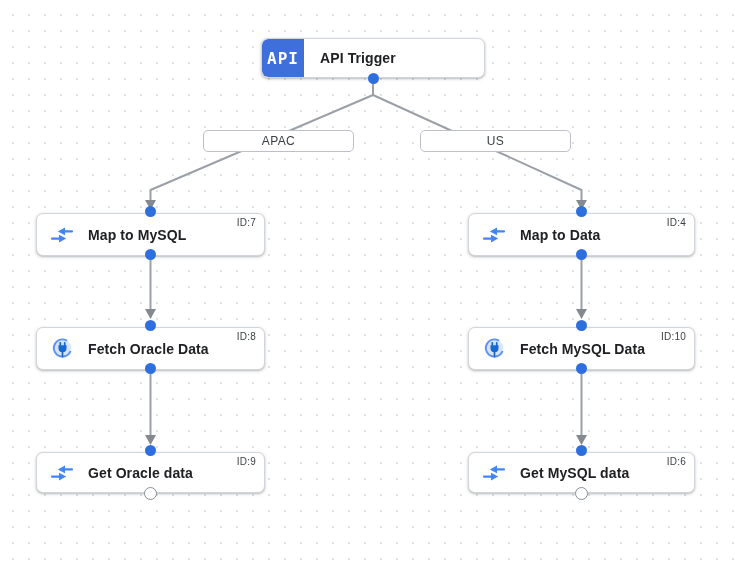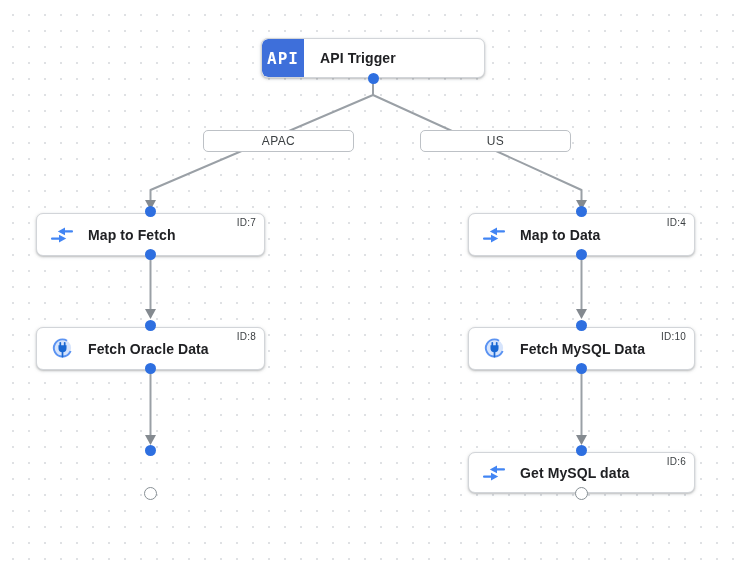--- a/index.html
+++ b/index.html
@@ -83,41 +83,55 @@
     <span class="icon">
       <svg width="24" height="24" viewBox="0 0 24 24">
         <g fill="#4285f4">
           <rect x="1" y="14.4" width="9" height="2.4" rx="1"></rect>
           <polygon points="9,11.8 9,19.4 16.2,15.6"></polygon>
           <rect x="14" y="7.2" width="9" height="2.4" rx="1"></rect>
           <polygon points="15,4.6 15,12.2 7.8,8.4"></polygon>
         </g>
       </svg>
     </span>
-    <span class="label">Map to Fetch</span>
+    <span class="label">Map to MySQL</span>
     <span class="task-id">ID:7</span>
   </div>
 
   <div class="node" style="left:36px; top:327px; width:229px; height:43px;">
     <span class="icon">
       <svg width="23" height="23" viewBox="0 0 24 24">
         <circle cx="12" cy="11.5" r="9" fill="#d6e4fc"></circle>
         <path d="M12 2.5 a9 9 0 1 1 -0.01 0" fill="none" stroke="#5b93f2" stroke-width="2" stroke-dasharray="45 12" stroke-dashoffset="-17"></path>
         <g stroke="#1967d2" stroke-width="1.8" stroke-linecap="round">
           <line x1="9.7" y1="6" x2="9.7" y2="9"></line>
           <line x1="14.3" y1="6" x2="14.3" y2="9"></line>
           <line x1="12" y1="14.5" x2="12" y2="20.5"></line>
         </g>
         <path d="M7.8 8.6 h8.4 v3.2 a4.2 4.2 0 0 1 -8.4 0 z" fill="#1967d2"></path>
       </svg>
     </span>
     <span class="label">Fetch Oracle Data</span>
     <span class="task-id">ID:8</span>
   </div>
 
+  <div class="node" style="left:36px; top:452px; width:229px; height:41px;">
+    <span class="icon">
+      <svg width="24" height="24" viewBox="0 0 24 24">
+        <g fill="#4285f4">
+          <rect x="1" y="14.4" width="9" height="2.4" rx="1"></rect>
+          <polygon points="9,11.8 9,19.4 16.2,15.6"></polygon>
+          <rect x="14" y="7.2" width="9" height="2.4" rx="1"></rect>
+          <polygon points="15,4.6 15,12.2 7.8,8.4"></polygon>
+        </g>
+      </svg>
+    </span>
+    <span class="label">Get Oracle data</span>
+    <span class="task-id">ID:9</span>
+  </div>
 
   <div class="node" style="left:468px; top:213px; width:227px; height:43px;">
     <span class="icon">
       <svg width="24" height="24" viewBox="0 0 24 24">
         <g fill="#4285f4">
           <rect x="1" y="14.4" width="9" height="2.4" rx="1"></rect>
           <polygon points="9,11.8 9,19.4 16.2,15.6"></polygon>
           <rect x="14" y="7.2" width="9" height="2.4" rx="1"></rect>
           <polygon points="15,4.6 15,12.2 7.8,8.4"></polygon>
         </g>

